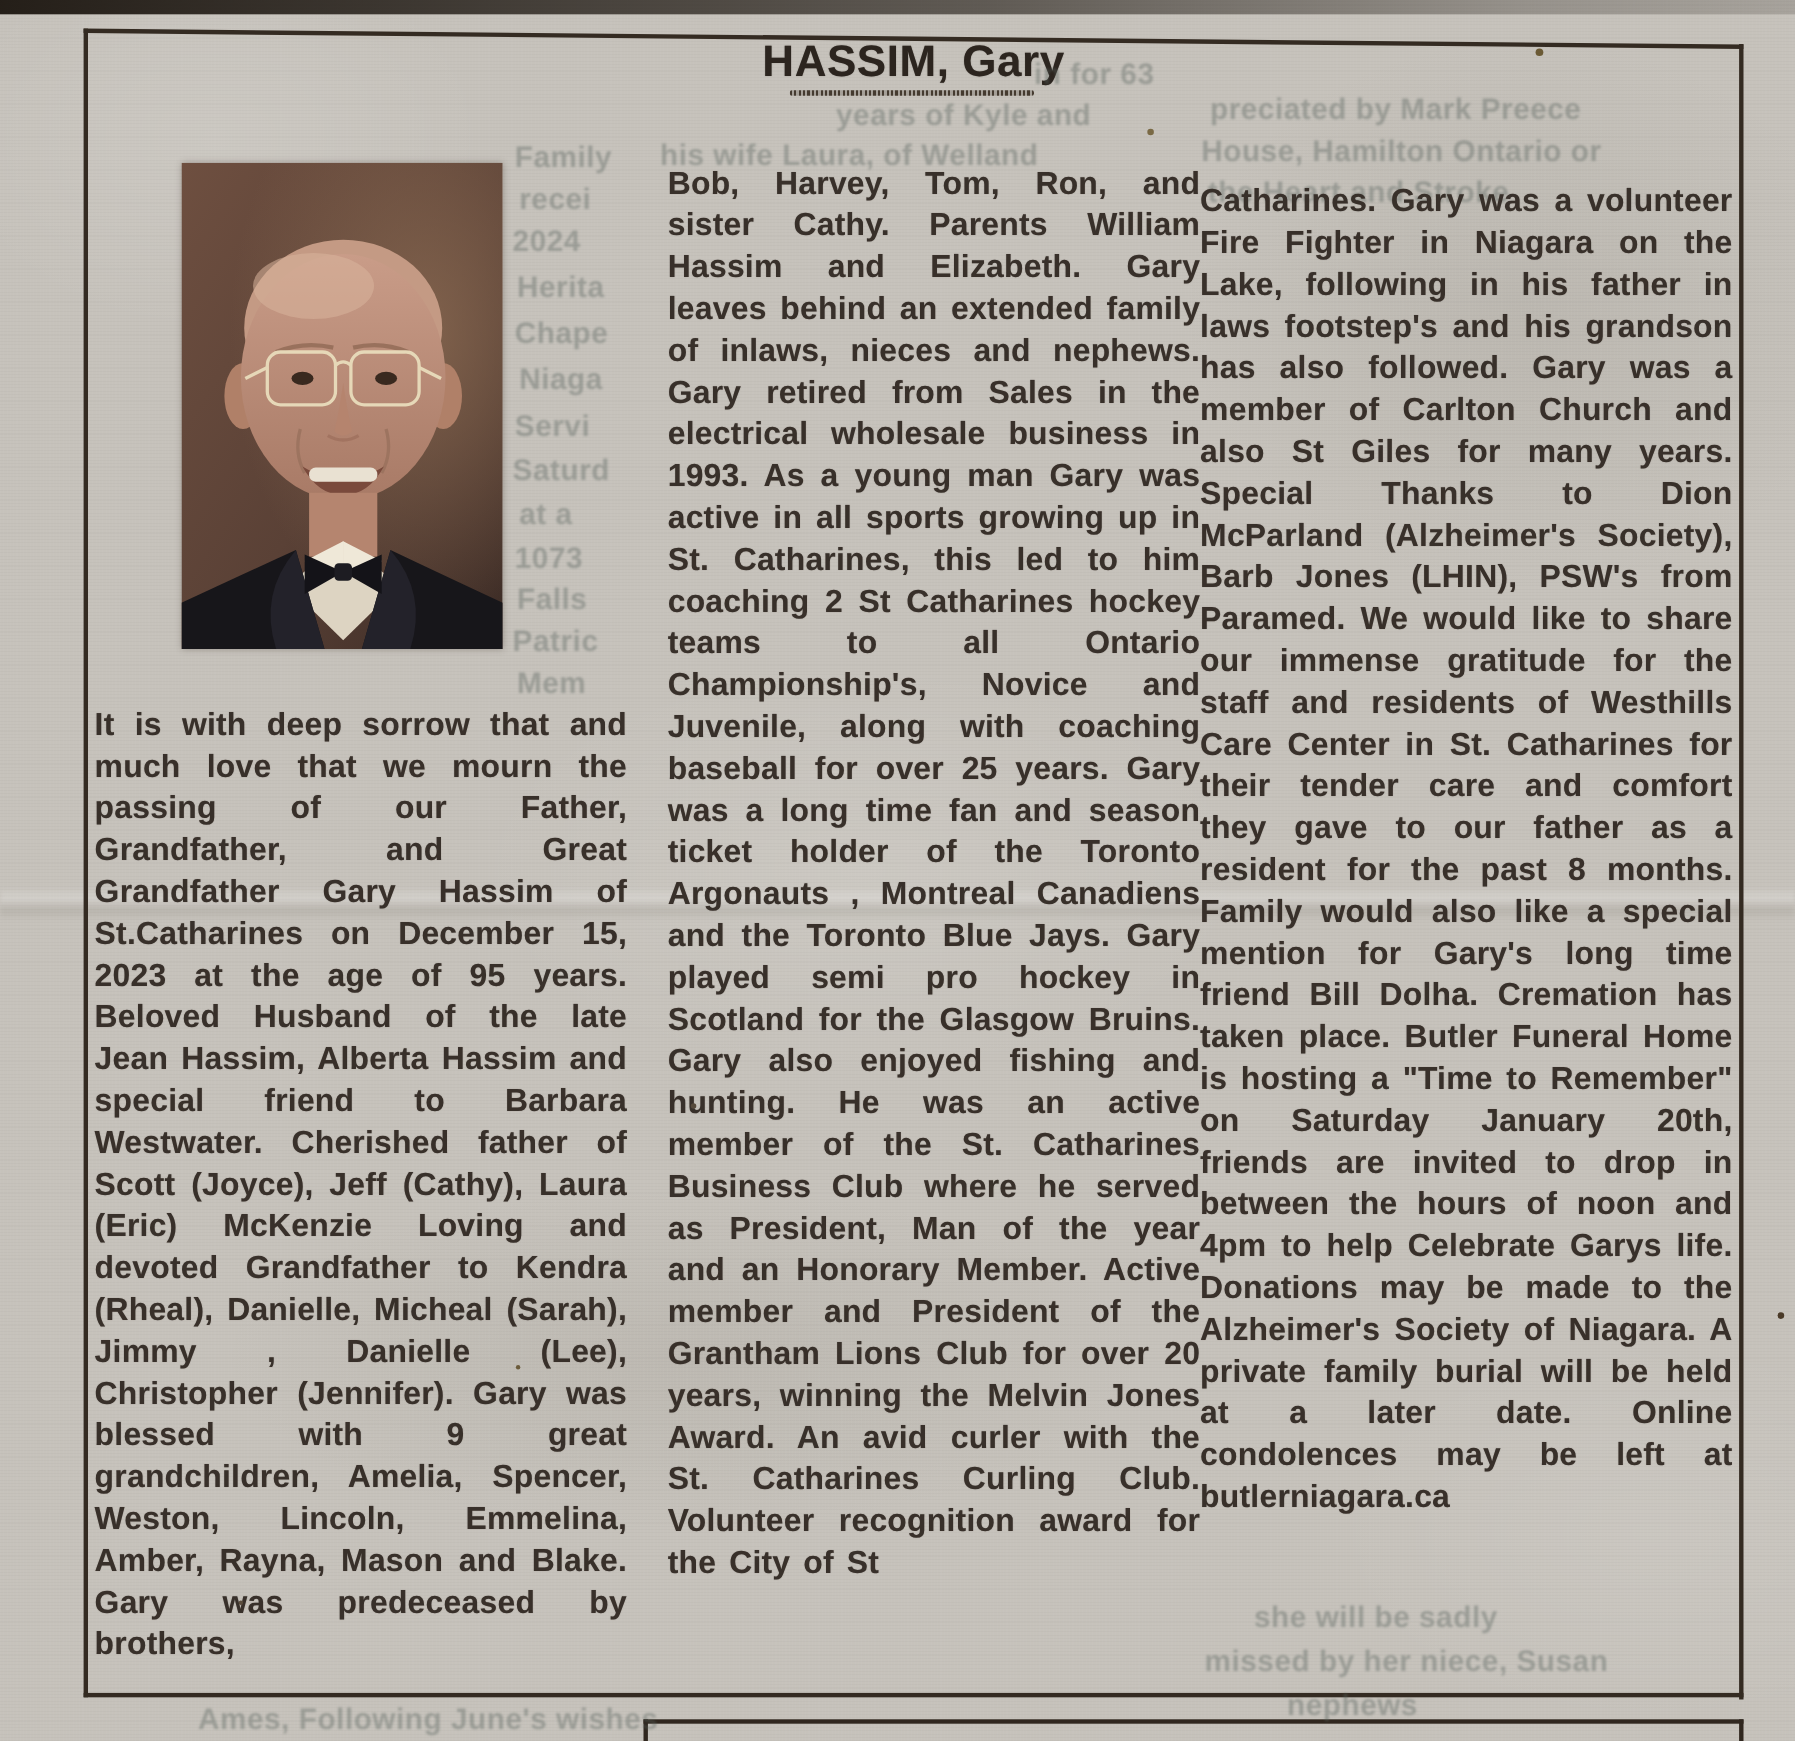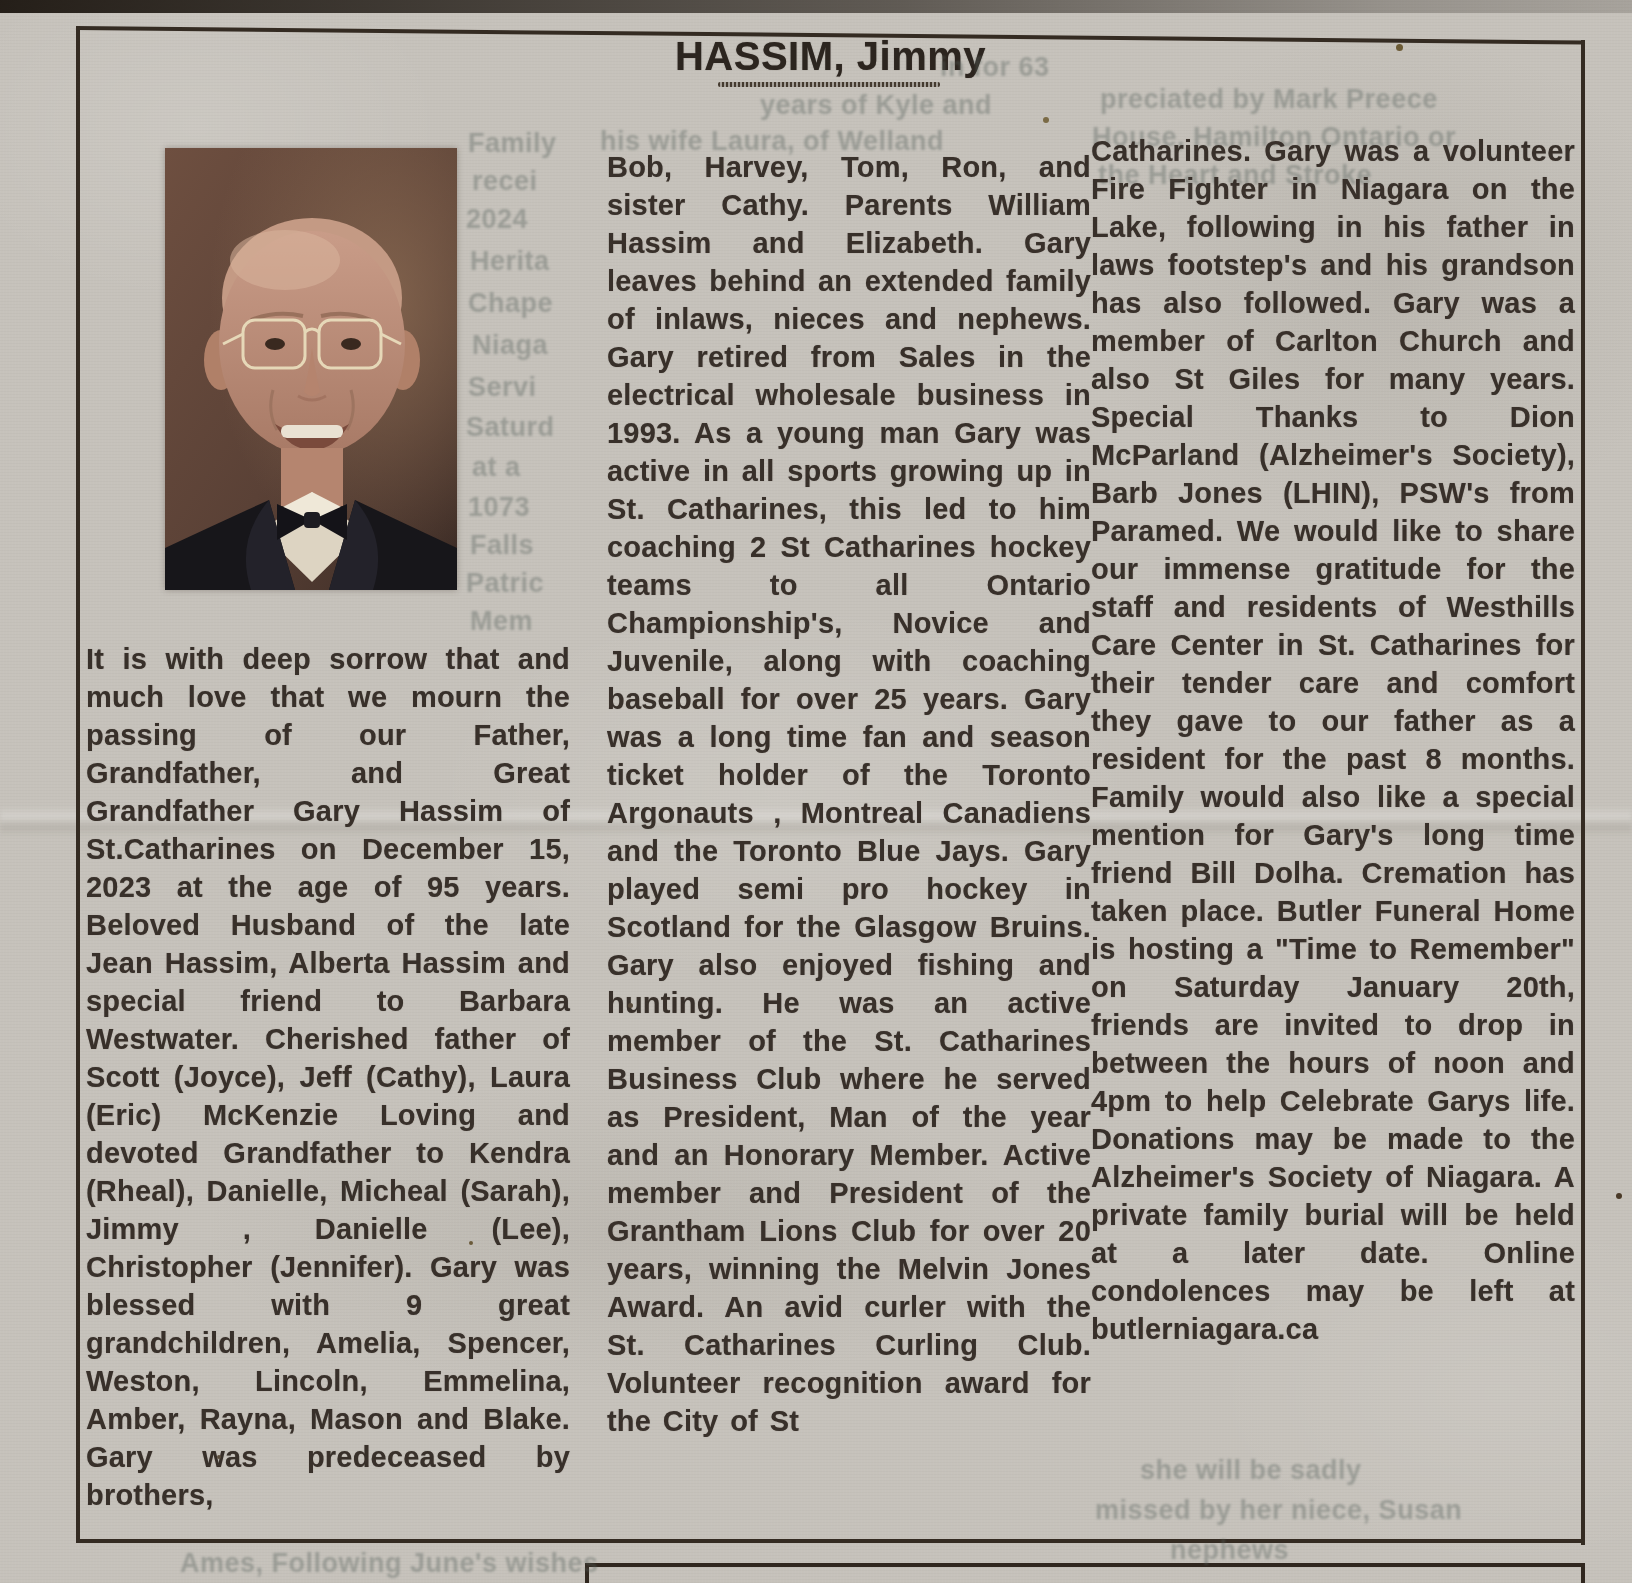--- a/index.html
+++ b/index.html
@@ -49,42 +49,42 @@
   }
   .photo{position:absolute;left:165px;top:148px;width:292px;height:442px;box-shadow:0 0 6px rgba(60,50,40,0.35);}
   .col{
     position:absolute;width:484px;
     font-weight:700;font-size:29px;line-height:38px;color:#38302a;
     text-align:justify;letter-spacing:0.2px;word-spacing:3.5px;
     text-shadow:0 0 1px rgba(56,48,42,0.35);
   }
   .col-1{left:86px;top:640px;}
   .col-2{left:579px;top:148px;margin-left:28px;}
-  .col-3{left:1091px;top:132px;}
+  .col-3{left:1091px;top:164px;}
   .ghost{
     position:absolute;color:rgba(86,97,92,0.38);font-weight:700;
     filter:blur(1.1px);letter-spacing:0.5px;white-space:nowrap;
   }
   .g-small{font-size:27px;}
   .speck{position:absolute;border-radius:50%;}
 </style>
 </head>
 <body>
 
 <div class="grain"></div>
 <div class="crease"></div>
 <div class="top-edge"></div>
 
 <div class="bline b-top"></div>
 <div class="bline b-left"></div>
 <div class="bline b-right"></div>
 <div class="bline b-bottom"></div>
 <div class="box2"></div>
 
-<div class="headline">HASSIM, Jimmy</div>
+<div class="headline">HASSIM, Gary</div>
 <div class="headline-rule"></div>
 
 <svg class="photo" viewBox="0 0 292 442" role="img">
   <defs>
     <linearGradient id="bg" x1="0" y1="0" x2="1" y2="1">
       <stop offset="0" stop-color="#6e4f40"></stop>
       <stop offset="0.55" stop-color="#5a4136"></stop>
       <stop offset="1" stop-color="#3b2b25"></stop>
     </linearGradient>
     <radialGradient id="glow" cx="0.75" cy="0.35" r="0.6">

